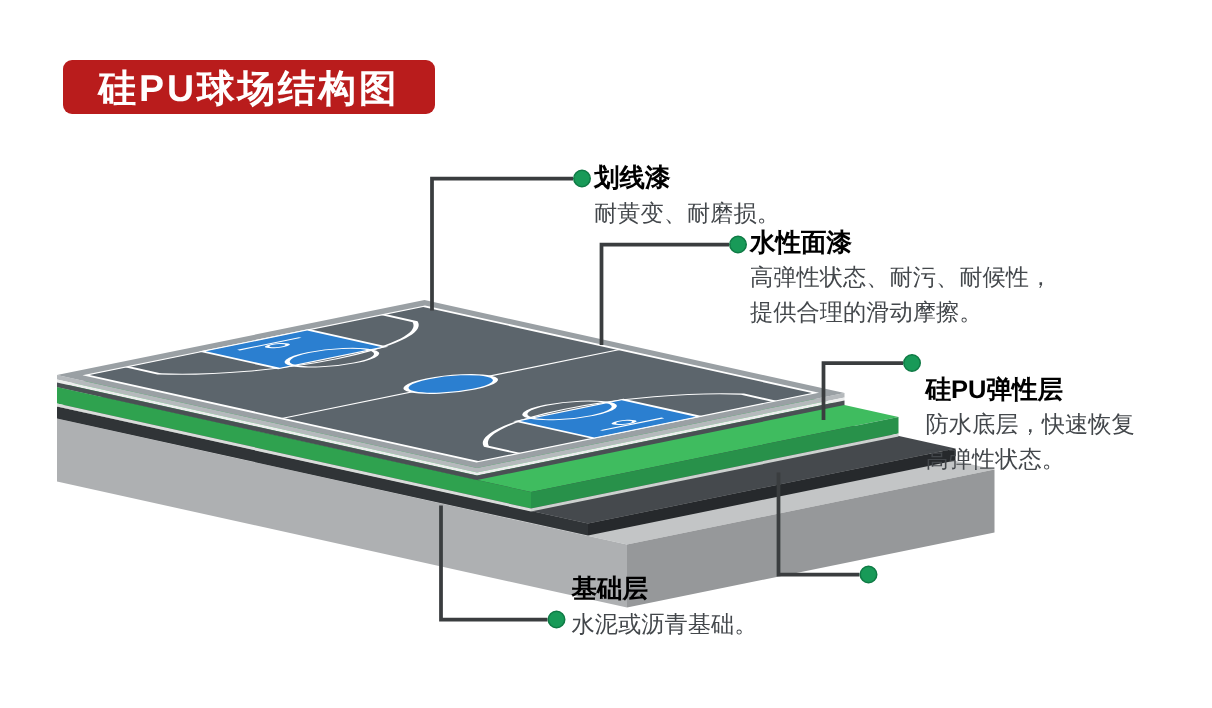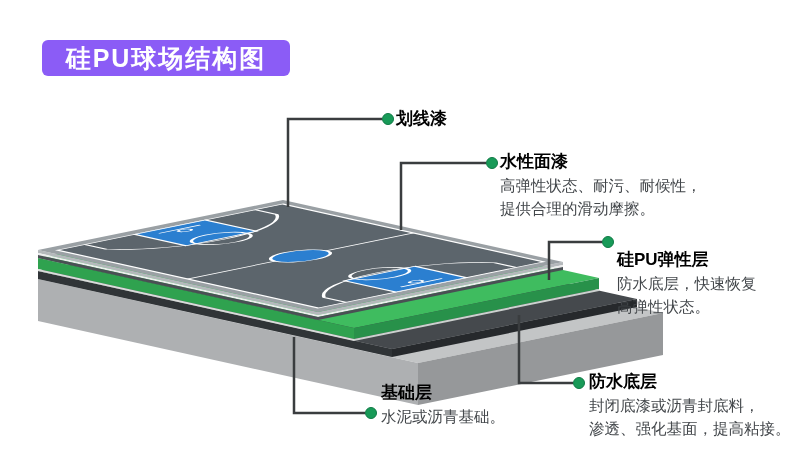--- a/index.html
+++ b/index.html
@@ -5,21 +5,21 @@
   html,body{margin:0;padding:0;}
   body{
     width:808px;height:472px;position:relative;overflow:hidden;
     background:#ffffff;
     font-family:"Liberation Sans","DejaVu Sans",sans-serif;
   }
   .stage{position:absolute;left:0;top:0;width:808px;height:472px;}
   .illustration{position:absolute;left:0;top:0;}
   .title-badge{
     position:absolute;left:42px;top:40px;width:248px;height:36px;
-    background:#8b5cf6;border-radius:6px;
+    background:#b91c1c;border-radius:6px;
     display:flex;align-items:center;justify-content:center;
     color:#ffffff;font-size:25px;font-weight:bold;letter-spacing:2px;
   }
   .callout{position:absolute;white-space:nowrap;}
   .callout-title{
     font-size:17px;font-weight:bold;color:#000000;line-height:1.35;
   }
   .callout-desc{
     font-size:15.5px;color:#43474b;line-height:1.52;
   }
@@ -94,38 +94,34 @@
       <circle cx="371" cy="413" r="5.5"></circle>
     </g>
   </svg>
 
   <div class="title-badge">
     <span>硅PU球场结构图</span>
   </div>
 
   <div class="callout" style="left:396px;top:108px">
     <div class="callout-title">划线漆</div>
+    <div class="callout-desc">耐黄变、耐磨损。</div>
   </div>
 
   <div class="callout" style="left:500px;top:151px">
     <div class="callout-title">水性面漆</div>
     <div class="callout-desc">高弹性状态、耐污、耐候性，</div>
     <div class="callout-desc">提供合理的滑动摩擦。</div>
   </div>
 
   <div class="callout" style="left:617px;top:249px">
     <div class="callout-title">硅PU弹性层</div>
     <div class="callout-desc">防水底层，快速恢复</div>
     <div class="callout-desc">高弹性状态。</div>
   </div>
 
-  <div class="callout" style="left:589px;top:371px">
-    <div class="callout-title">防水底层</div>
-    <div class="callout-desc">封闭底漆或沥青封底料，</div>
-    <div class="callout-desc">渗透、强化基面，提高粘接。</div>
-  </div>
 
   <div class="callout" style="left:381px;top:382px">
     <div class="callout-title">基础层</div>
     <div class="callout-desc">水泥或沥青基础。</div>
   </div>
 
 </div>
 
 </body></html>

